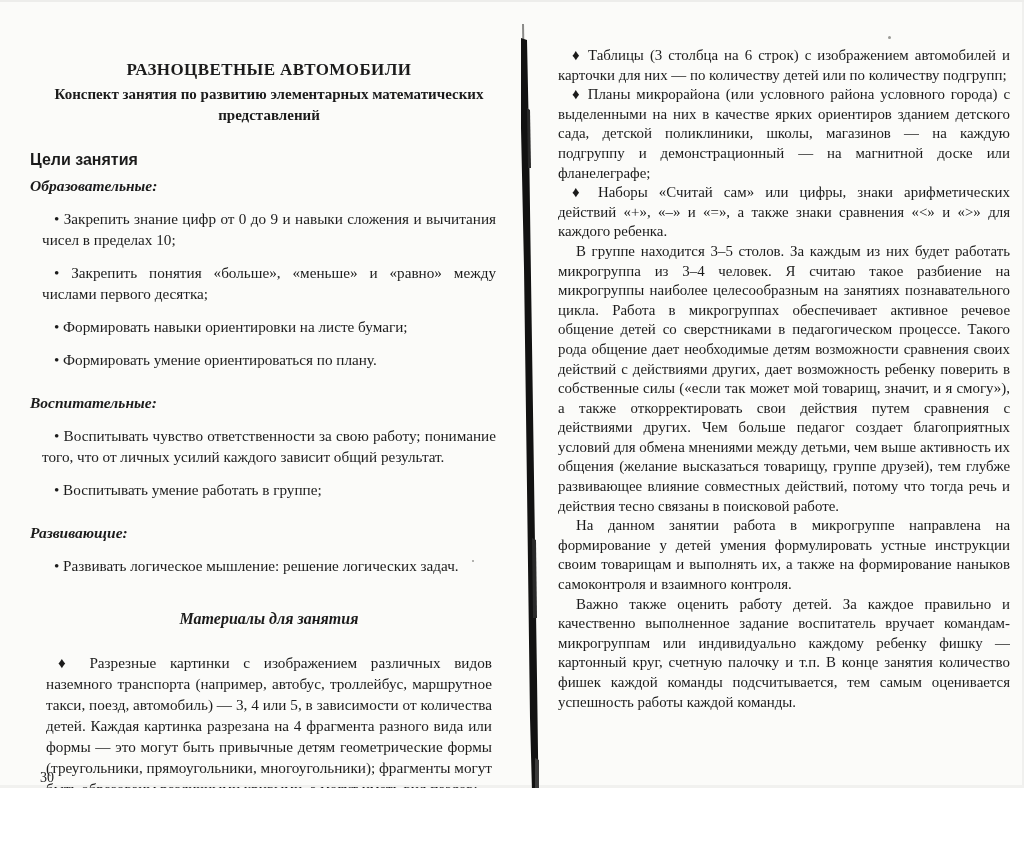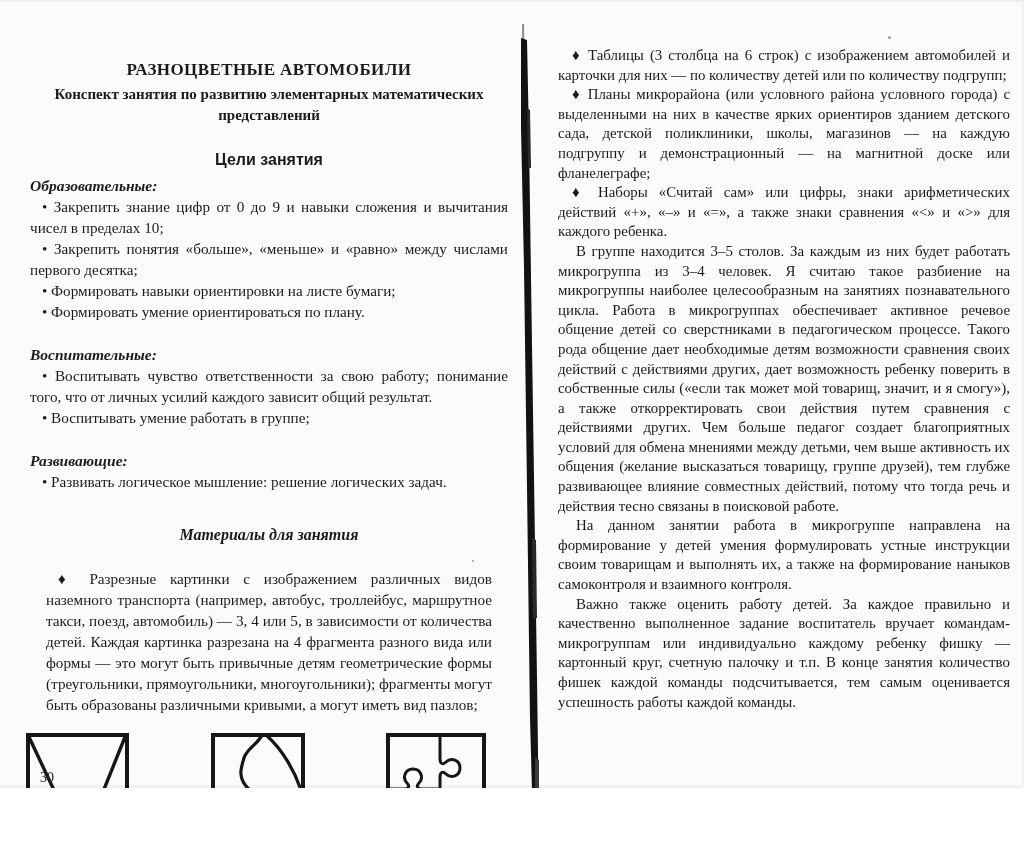--- a/index.html
+++ b/index.html
@@ -9,24 +9,24 @@
     box-shadow:inset 0 2px 0 #ededeb, inset 0 -3px 0 #f1f1ef, inset -2px 0 0 #f0f0ee;
     font-family:"Liberation Serif","DejaVu Serif",serif;
     color:#1b1b1b;
   }
   .page{position:absolute;top:0;}
   .page-left{left:30px;width:478px;top:48px;}
   .page-right{left:558px;width:452px;top:46px;}
 
   .l-title{text-align:center;font-weight:700;font-size:17px;letter-spacing:.4px;margin:12px 0 4px;}
   .l-subtitle{text-align:center;font-weight:700;font-size:15px;line-height:21px;margin:2px 18px 0;}
-  .goals-heading{font-family:"Liberation Sans","DejaVu Sans",sans-serif;font-weight:700;font-size:16px;text-align:center;margin:25px 0 6px;}
+  .goals-heading{font-family:"Liberation Sans","DejaVu Sans",sans-serif;font-weight:700;font-size:16px;margin:25px 0 6px;}
   .group-label{font-weight:700;font-style:italic;font-size:15.5px;line-height:21px;margin:2px 0 0;}
   .group-label.gap{margin-top:22px;}
-  .li{font-size:15.2px;line-height:21px;text-align:justify;text-indent:12px;margin:0;}
+  .li{font-size:15.2px;line-height:21px;text-align:justify;text-indent:12px;margin:12px;}
   .materials-heading{font-weight:700;font-style:italic;font-size:16px;text-align:center;margin:34px 0 24px;}
   .materials-text{font-size:15.2px;line-height:21px;text-align:justify;text-indent:12px;margin:16px;}
 
   .figures{display:flex;justify-content:space-between;align-items:flex-start;width:464px;margin:9px 0 0 -6px;}
   .fig{display:block;}
   .fig path, .fig line, .fig rect{stroke:#161616;fill:none;}
 
   .r-li{font-size:14.9px;line-height:19.6px;text-align:justify;text-indent:14px;margin:0;}
   .org-heading{font-weight:700;font-size:15px;line-height:19.6px;margin:10px 0 0;text-indent:8px;}
   .r-p{font-size:14.9px;line-height:19.6px;text-align:justify;text-indent:18px;margin:0;}

